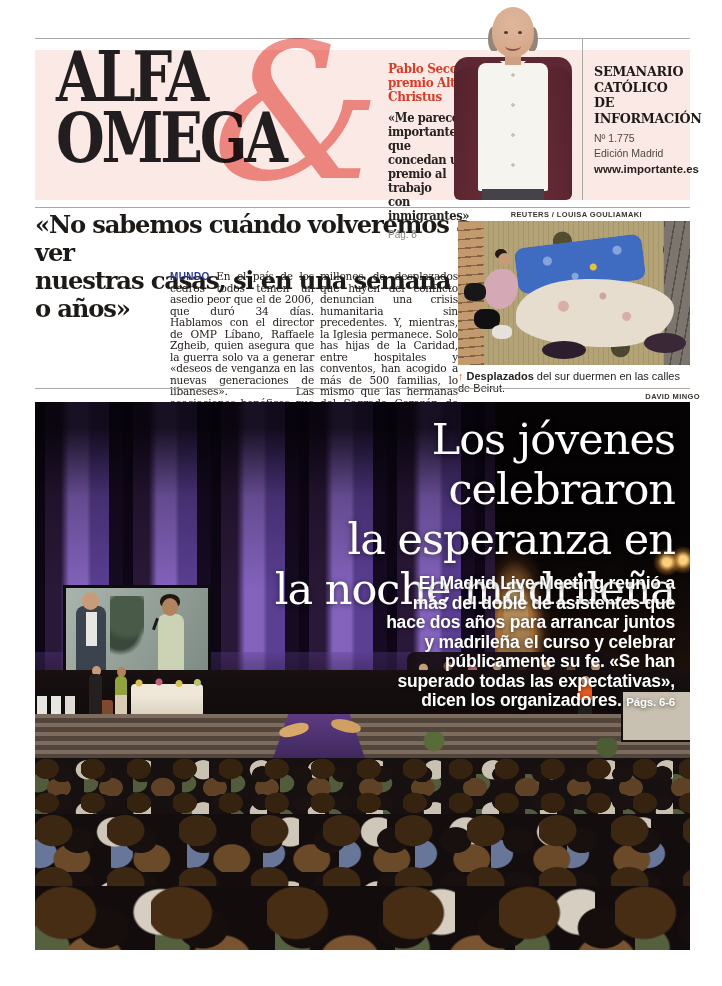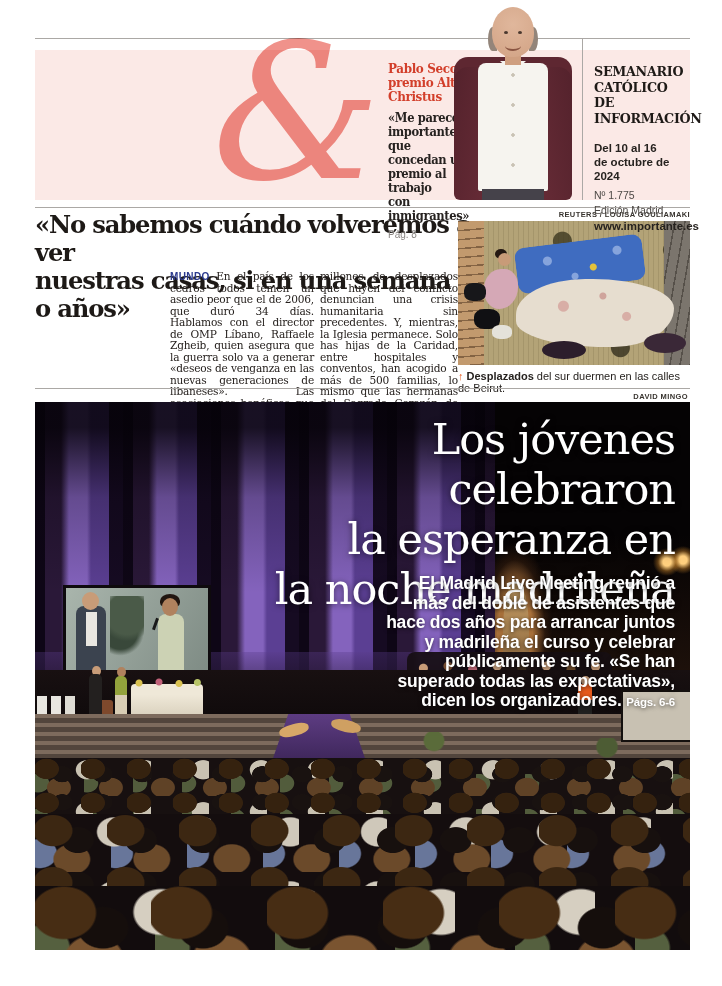--- a/index.html
+++ b/index.html
@@ -203,20 +203,24 @@
 </style>
 </head>
 <body>
 
 <div class="page">
 
   <div class="hrule" style="left:35px;top:38px;width:655px;"></div>
 
   <div class="abs pinkbox"></div>
 
+  <div class="abs masthead">
+    <div class="mast-line">ALFA</div>
+    <div class="mast-line">OMEGA</div>
+  </div>
   <div class="abs amp">&amp;</div>
 
   <div class="abs promo">
     <div class="promo-kicker pre">Pablo Seco,
 premio Alter
 Christus</div>
     <div class="promo-quote pre">«Me parece
 importante que
 concedan un
 premio al trabajo
@@ -239,42 +243,40 @@
     <div class="abs p-smile"></div>
     <div class="abs p-pants"></div>
   </div>
 
   <div class="vrule" style="left:582px;top:38px;height:162px;z-index:3;"></div>
 
   <div class="abs info">
     <div class="info-tagline pre">SEMANARIO
 CATÓLICO
 DE INFORMACIÓN</div>
-    <div class="info-date pre">Del 10 al 16
-de octubre de 2024</div>
     <div class="info-issue">Nº 1.775</div>
     <div class="info-edition">Edición Madrid</div>
     <div class="info-web">www.importante.es</div>
   </div>
 
   <div class="hrule" style="left:35px;top:207px;width:655px;"></div>
 
   <div class="abs headline pre">«No sabemos cuándo volveremos a ver
 nuestras casas, si en una semana o años»</div>
 
   <div class="abs bodycol col1">
     <span class="mundo">MUNDO</span>
     <span>En el país de los cedros todos temen un asedio peor que el de 2006, que duró 34 días. Hablamos con el director de OMP Líbano, Raffaele Zgheib, quien asegura que la guerra solo va a generar «deseos de venganza en las nuevas generaciones de libaneses». Las asociaciones benéficas que están asistiendo a parte de los 1,2</span>
   </div>
   <div class="abs bodycol col2">
     <span>millones de desplazados que huyen del conflicto denuncian una crisis humanitaria sin precedentes. Y, mientras, la Iglesia permanece. Solo has hijas de la Caridad, entre hospitales y conventos, han acogido a más de 500 familias, lo mismo que las hermanas del Sagrado Corazón de Jesús.</span>
     <div class="pagesref">Págs. 18-19</div>
   </div>
 
-  <div class="credit" style="left:458px;top:210px;width:232px;">REUTERS / LOUISA GOULIAMAKI</div>
+  <div class="credit" style="left:458px;top:210px;width:184px;">REUTERS / LOUISA GOULIAMAKI</div>
 
   <div class="abs beirut">
     <div class="abs b-cobble"></div>
     <div class="abs b-pave"></div>
     <div class="abs b-pink"></div>
     <div class="abs b-hair"></div>
     <div class="abs b-head"></div>
     <div class="abs b-blanket-blue"></div>
     <div class="abs b-blanket-white"></div>
     <div class="abs b-bag1"></div>
@@ -283,21 +285,21 @@
     <div class="abs b-cushion1"></div>
     <div class="abs b-cushion2"></div>
   </div>
 
   <div class="abs caption">
     <span class="cap-arrow">↑</span>
     <span class="cap-bold">Desplazados</span><span> del sur duermen en las calles de Beirut.</span>
   </div>
 
   <div class="hrule" style="left:35px;top:388px;width:655px;"></div>
-  <div class="credit" style="left:456px;top:392px;width:232px;">DAVID MINGO</div>
+  <div class="credit" style="left:468px;top:392px;width:232px;">DAVID MINGO</div>
 
   <div class="abs feature">
     <div class="abs f-bldgL"></div>
     <div class="abs f-bldgL-base"></div>
     <div class="abs f-bldgR"></div>
     <div class="abs f-statue"></div>
     <div class="abs f-screen">
       <div class="abs scr-man"></div>
       <div class="abs scr-man-head"></div>
       <div class="abs scr-man-shirt"></div>

